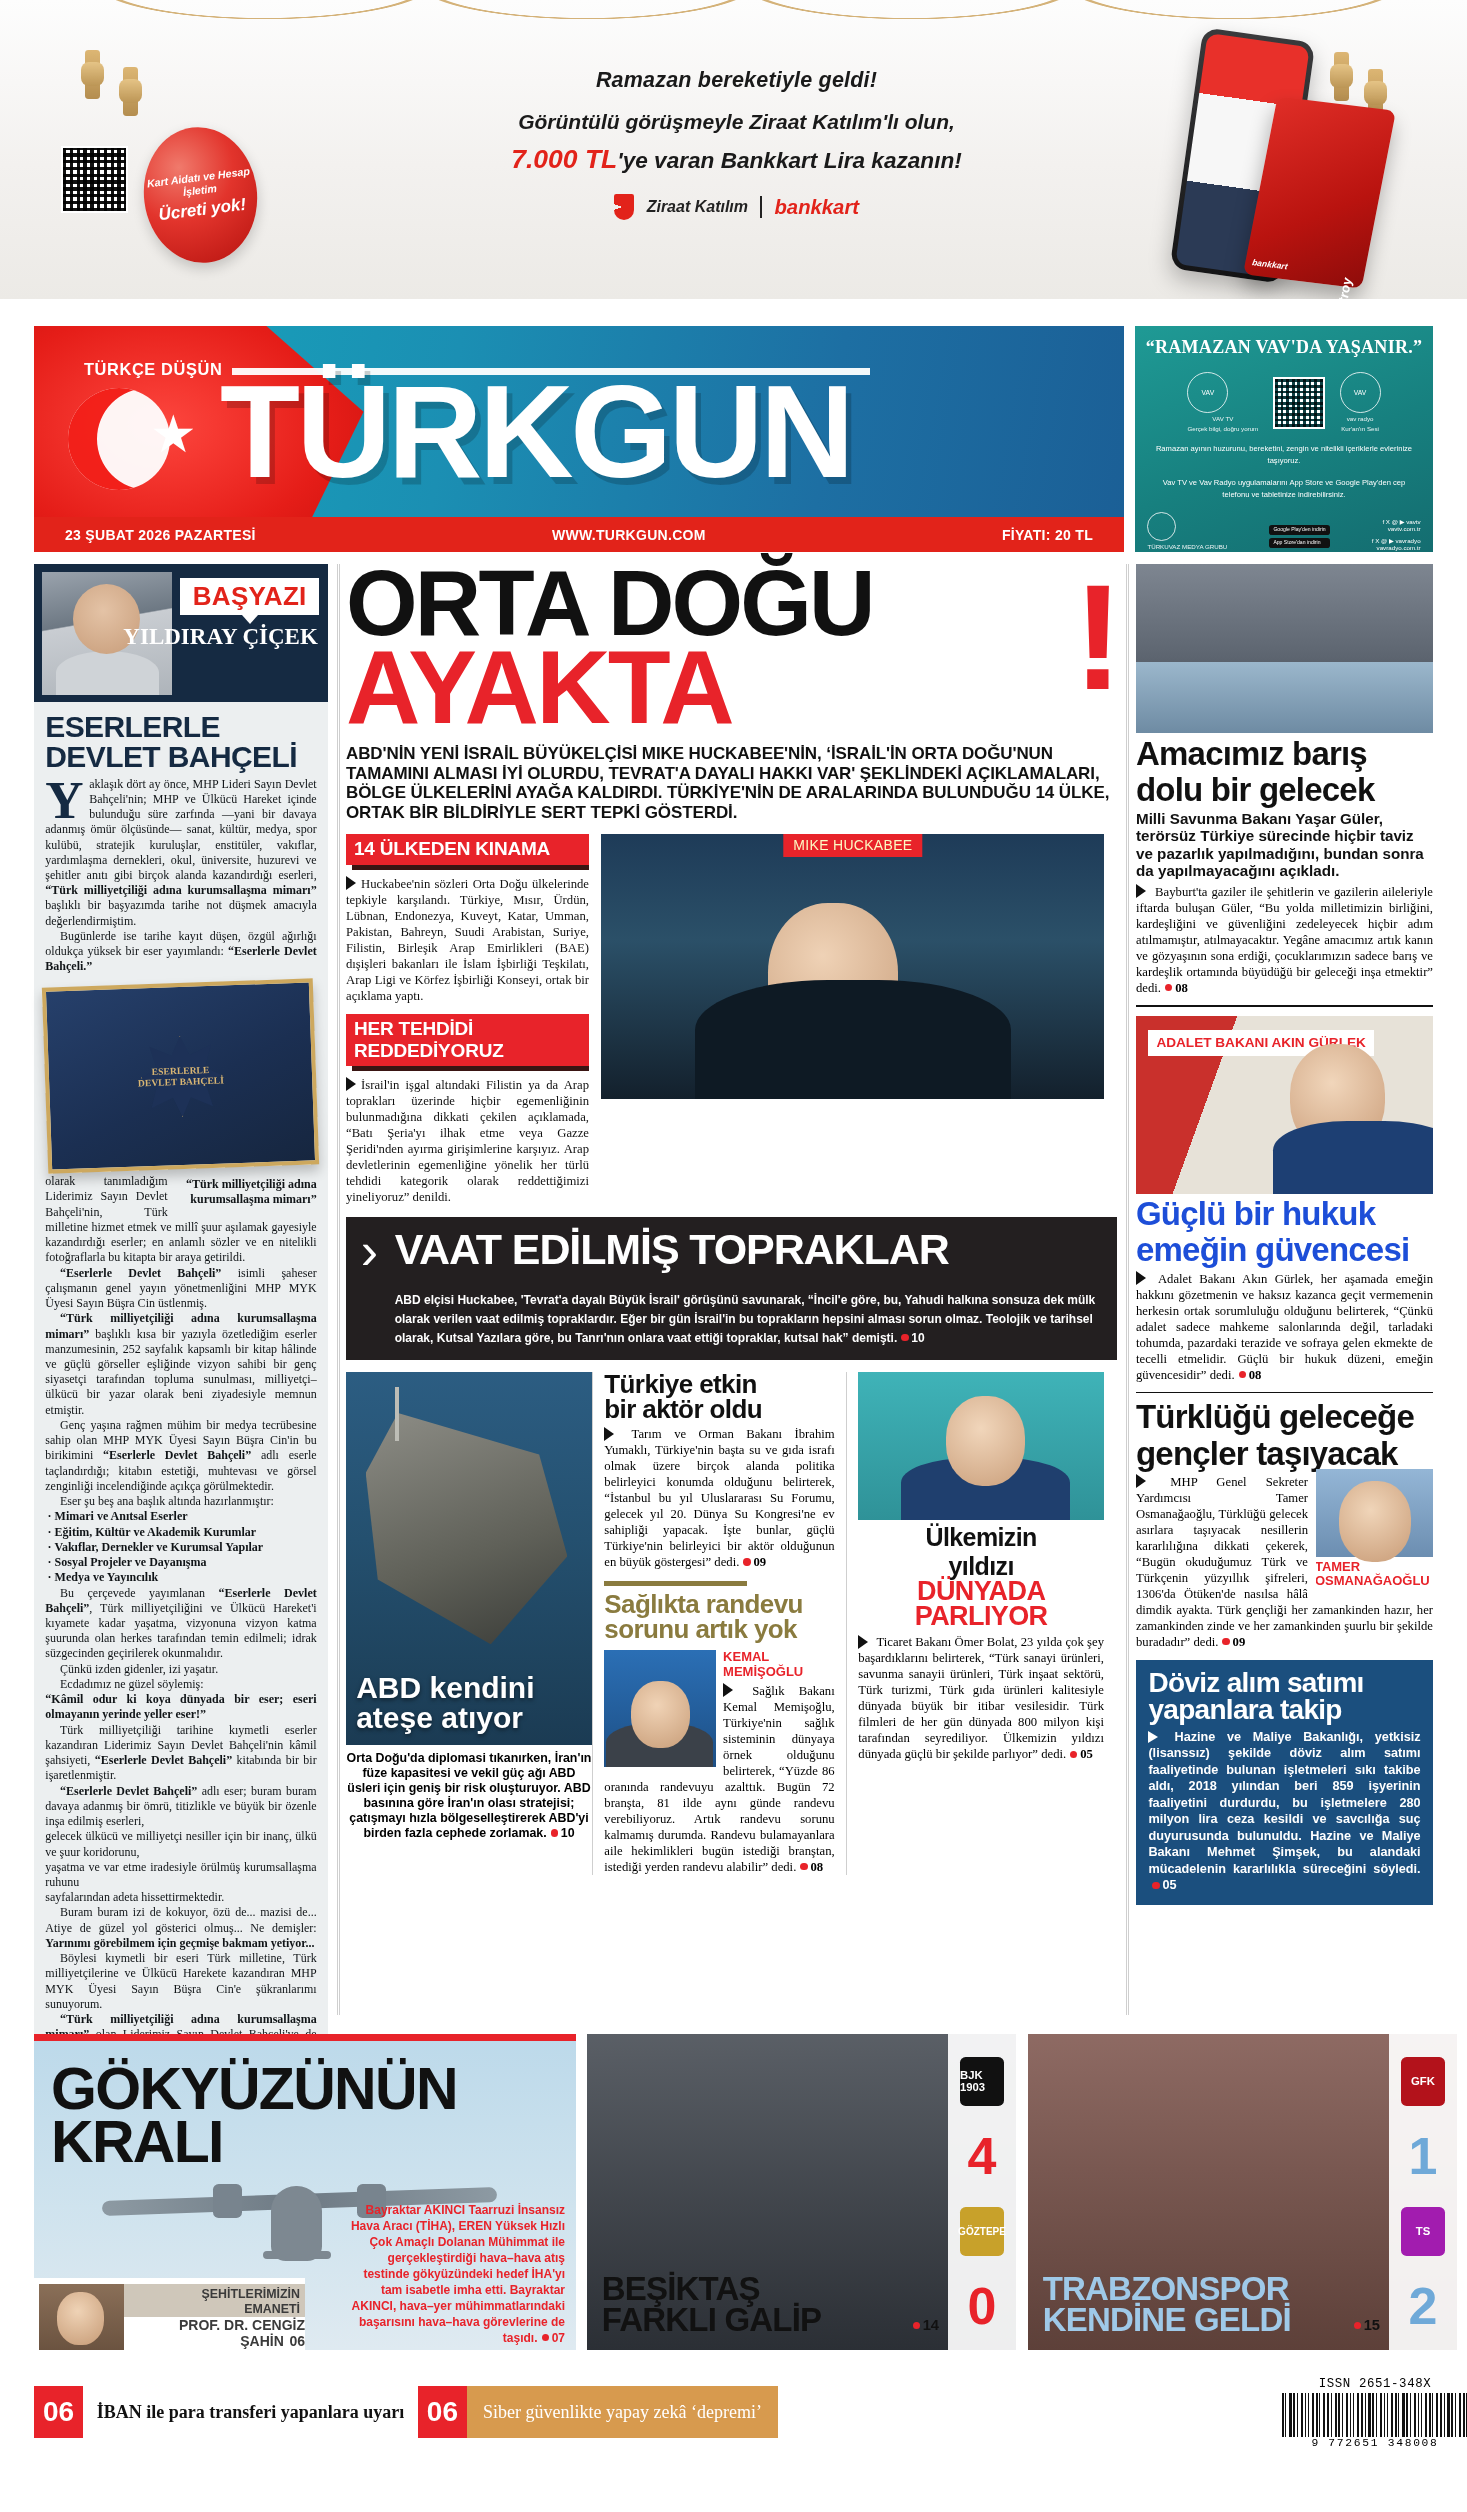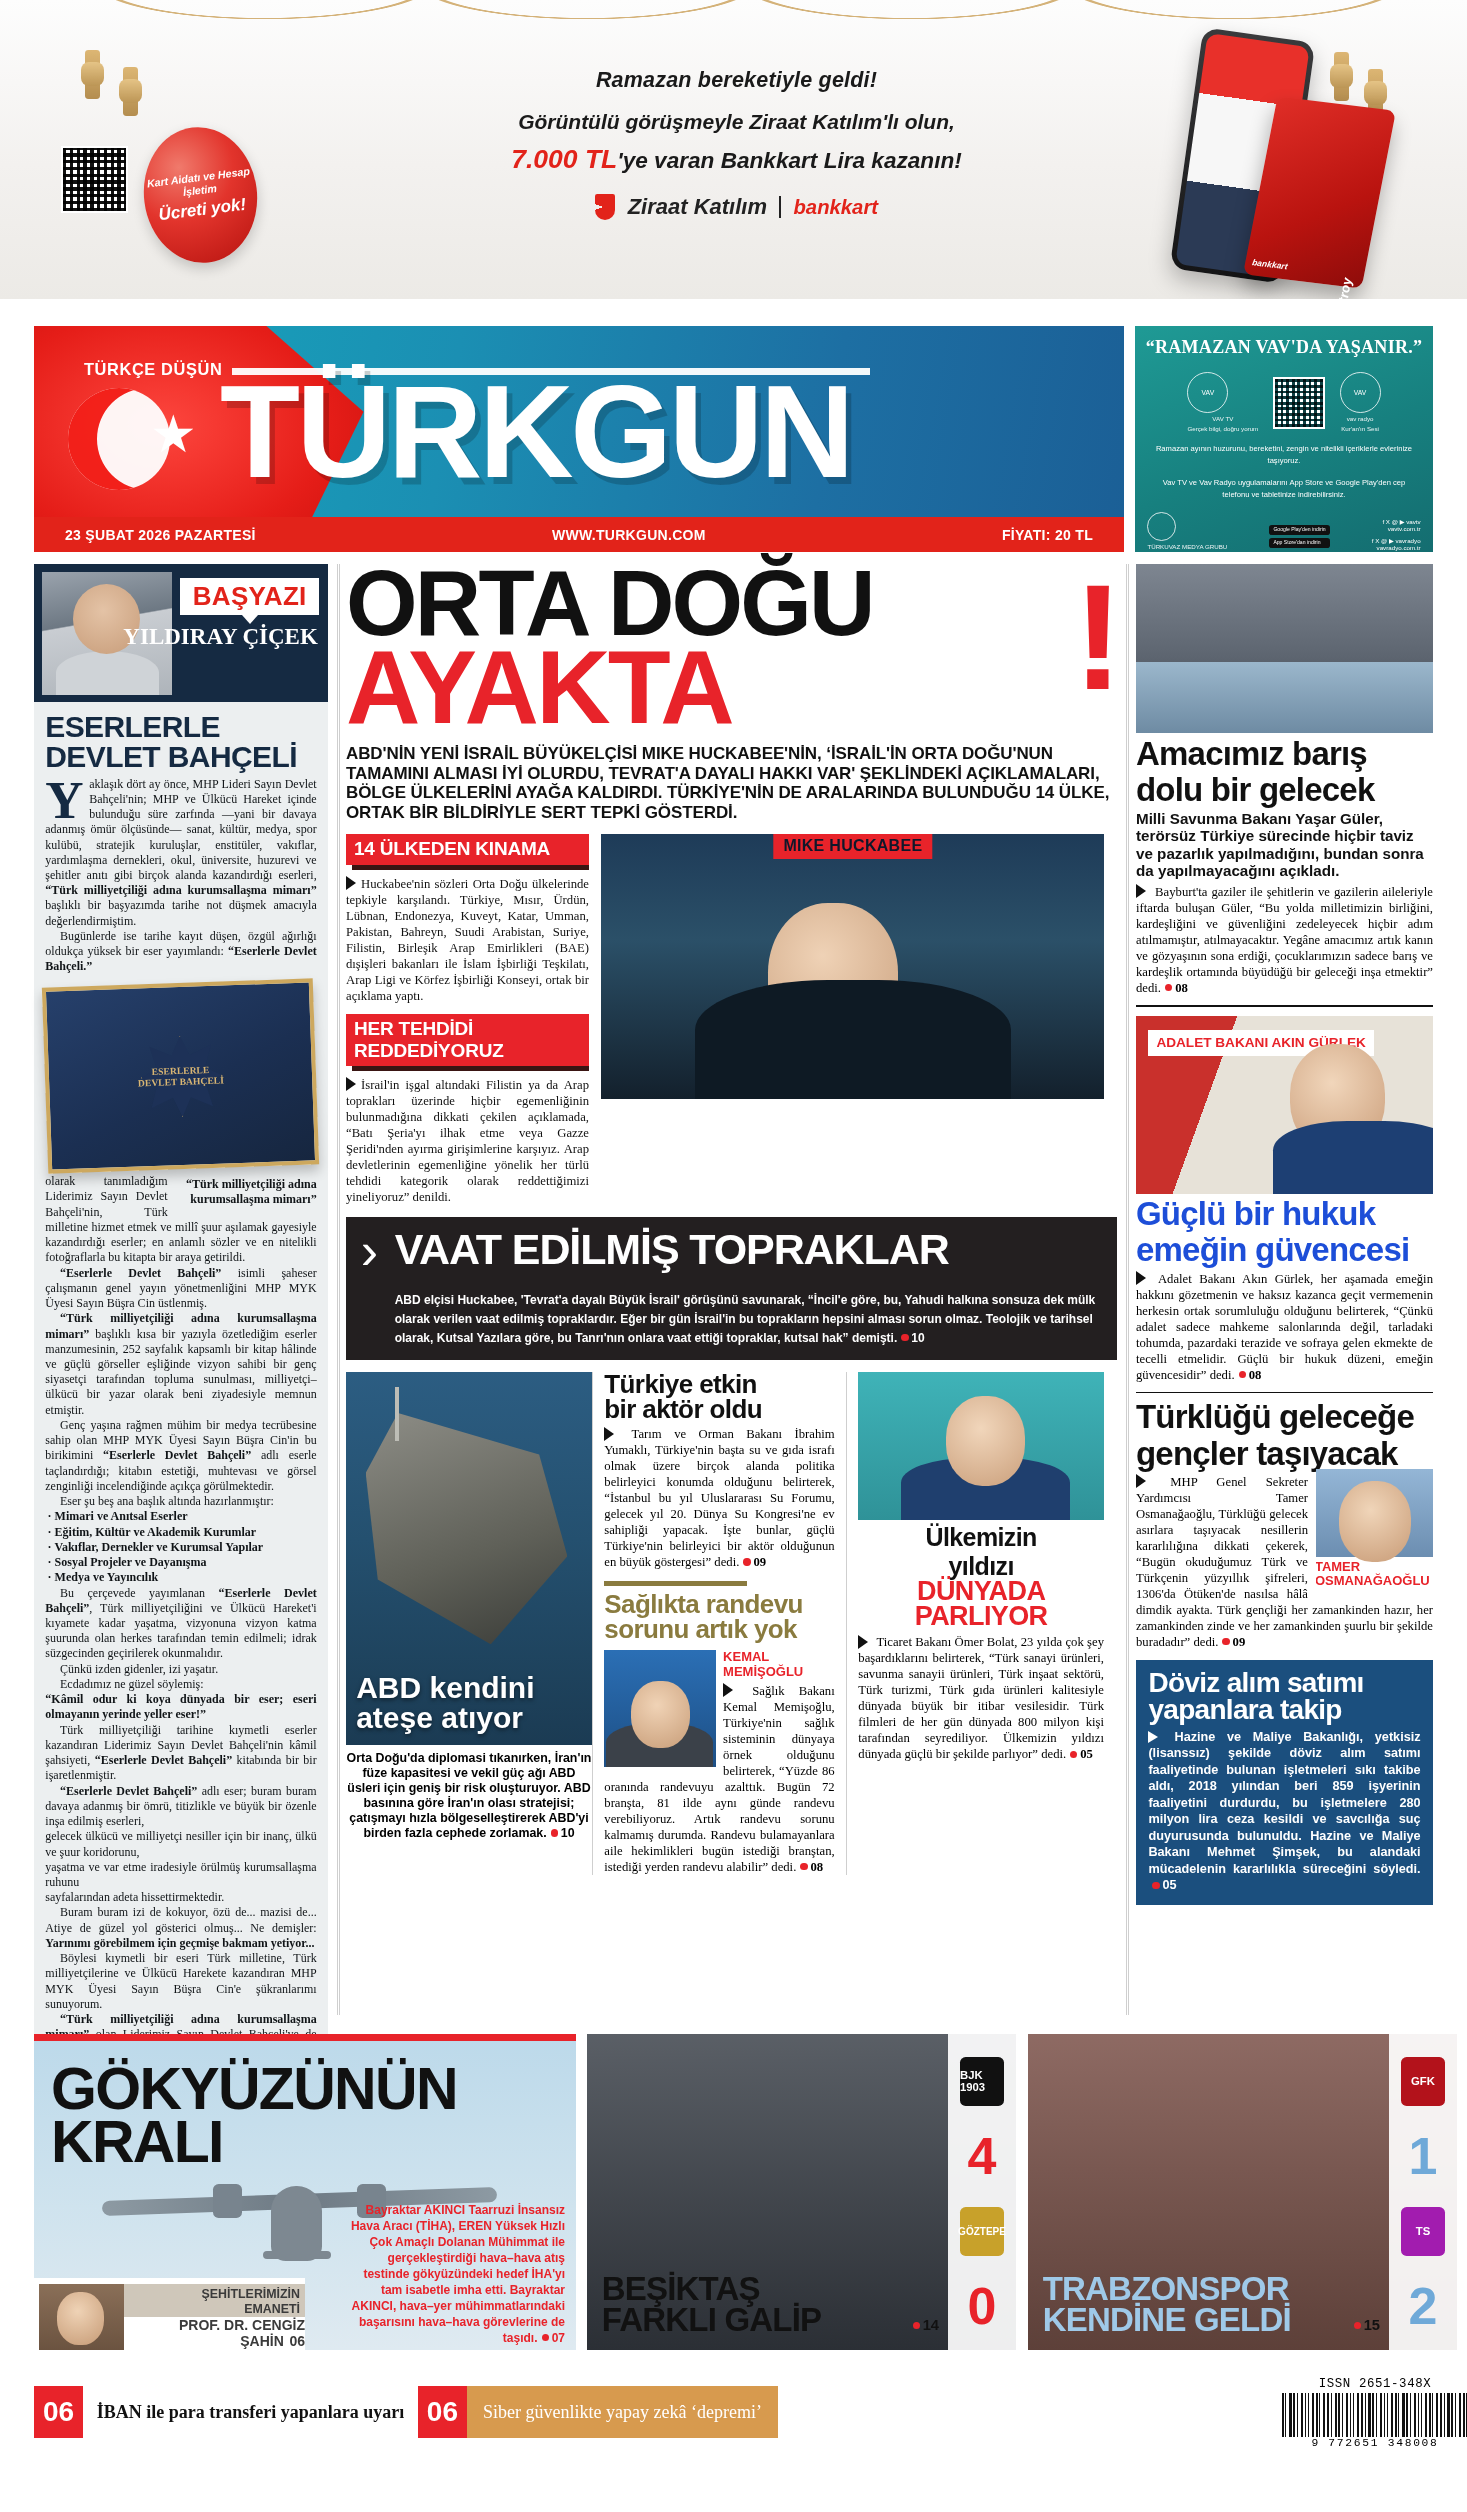--- a/index.html
+++ b/index.html
@@ -52,21 +52,21 @@
   .topad-copy{position:absolute; left:429px; top:68px; width:615px; text-align:center;}
   .topad-copy .h1{font-size:21.5px;font-style:italic;font-weight:800;color:#1a1a1a;letter-spacing:0.2px;}
   .topad-copy .h2{font-size:21px;font-style:italic;font-weight:700;color:#1a1a1a;margin-top:17px;}
   .topad-copy .h3{font-size:22.6px;font-style:italic;font-weight:800;color:#1a1a1a;margin-top:10.2px;}
   .topad-copy .h3 .red{color:#e2231a;font-size:26.5px;font-weight:900;}
   .topad-logos{display:flex;align-items:center;justify-content:center;gap:12.4px;margin-top:19px;}
   .zk-mark{width:20.3px;height:26px;background:
       linear-gradient(160deg,transparent 48%,#e2231a 48%),
       linear-gradient(20deg,transparent 48%,#e2231a 48%);
       border-radius:2.3px 2.3px 10.2px 10.2px;}
-  .zk-text{font-size:22px;font-weight:800;font-style:italic;color:#222;}
+  .zk-text{font-size:16px;font-weight:800;font-style:italic;color:#222;}
   .zk-div{width:1.7px;height:22.6px;background:#222;}
   .bk-text{font-size:20.3px;font-weight:900;font-style:italic;color:#e2231a;}
   .phone{
     position:absolute; right:169px; top:34px; width:113px; height:243px;
     background:linear-gradient(180deg,#3a3a3c,#151516); border-radius:16px;
     transform:rotate(8deg); box-shadow:0 10.2px 22.6px rgba(0,0,0,.25); overflow:hidden;
   }
   .phone:after{content:"";position:absolute;left:5.1px;top:5.1px;right:5.1px;bottom:5.1px;border-radius:11.3px;
       background:linear-gradient(180deg,#e8302a 0 26%,#f7f7f7 26% 64%,#2b3a55 64% 100%);}
   .card{
@@ -176,21 +176,21 @@
   .mid-grid{display:flex;gap:12.4px;margin-top:12.4px;}
   .mid-left{width:243px;}
   .mid-right{width:503px;}
   .redbar{background:#e8232a;color:#fff;font-size:19px;font-weight:900;padding:4px 6.8px 4.5px 8px;letter-spacing:-0.2px;}
   .redbar-shadow{height:5.1px;background:#3a1513;width:calc(100% - 5.6px);margin-left:5.6px;}
   .arrowp{font-family:"Liberation Serif",serif;font-size:12.7px;line-height:1.26;color:#111;text-align:justify;margin-top:5.6px;}
   .arrowp:before{content:"";display:inline-block;width:0;height:0;border-top:7.3px solid transparent;border-bottom:7.3px solid transparent;border-left:10.7px solid #111;margin-right:5.1px;vertical-align:-2.3px;}
   .huck-photo{width:100%;height:265px;background:linear-gradient(180deg,#1e3b58 0%,#2b5068 40%,#13202c 100%);position:relative;overflow:hidden;}
   .huck-photo .face{position:absolute;left:46%;top:26%;width:130px;height:151px;border-radius:46%;background:radial-gradient(circle at 42% 35%,#efd2b6,#c99f7c);transform:translateX(-50%);}
   .huck-photo .suit{position:absolute;left:50%;bottom:0;width:316px;height:119px;background:#0e1a24;transform:translateX(-50%);border-radius:42% 42% 0 0;}
-  .huck-tag{position:absolute;left:50%;top:-0.6px;transform:translateX(-50%);background:#e8232a;color:#0f172a;font-size:16px;font-weight:700;padding:3.4px 10.2px;letter-spacing:0.3px;}
+  .huck-tag{position:absolute;left:50%;top:-0.6px;transform:translateX(-50%);background:#e8232a;color:#fef9c3;font-size:14px;font-weight:400;padding:3.4px 10.2px;letter-spacing:0.3px;}
   .blackbox{background:#231f20;margin-top:12.4px;padding:11.3px 14.7px 12.4px 14.7px;position:relative;}
   .blackbox .chev{position:absolute;left:14.7px;top:16px;color:#fff;font-size:52px;font-weight:300;line-height:.7;}
   .blackbox .bh{color:#fff;font-size:43px;font-weight:900;letter-spacing:-1.1px;line-height:.95;padding-left:34px;}
   .blackbox .bp{color:#fff;font-size:12px;font-weight:700;line-height:1.55;padding-left:34px;margin-top:22px;}
   .pgdot{display:inline-block;width:7.3px;height:7.3px;border-radius:50%;background:#e8232a;margin:0 2.8px 0 4px;vertical-align:0.6px;}
 
   
   .strip{display:flex;gap:0;margin-top:12.4px;}
   .strip .c1{width:246px;}
   .strip .c2{width:255px;padding:0 11.3px;border-left:1.1px solid #cfcfcf;border-right:1.1px solid #cfcfcf;}

